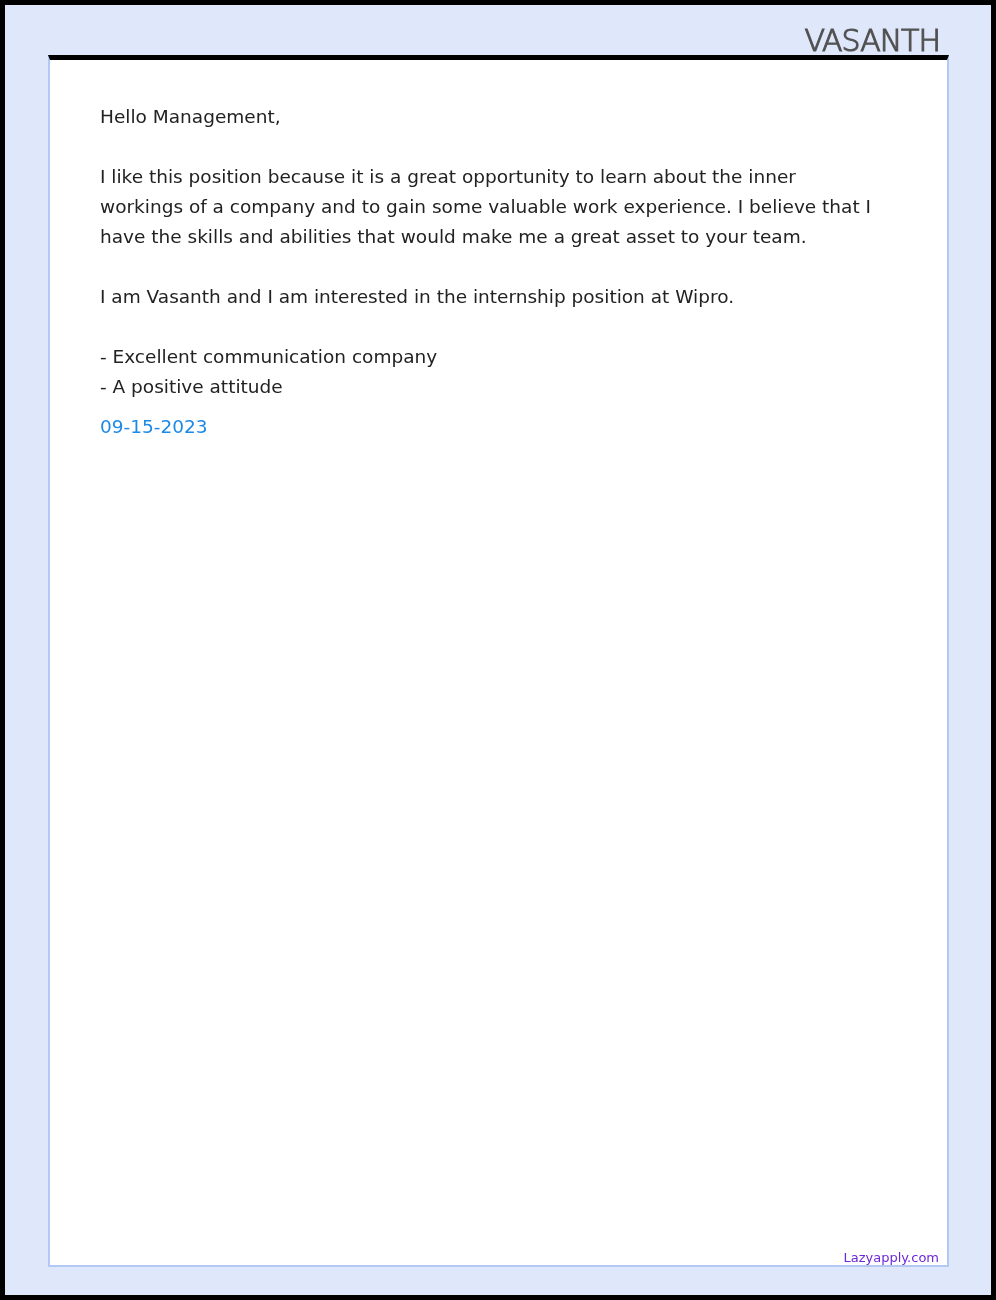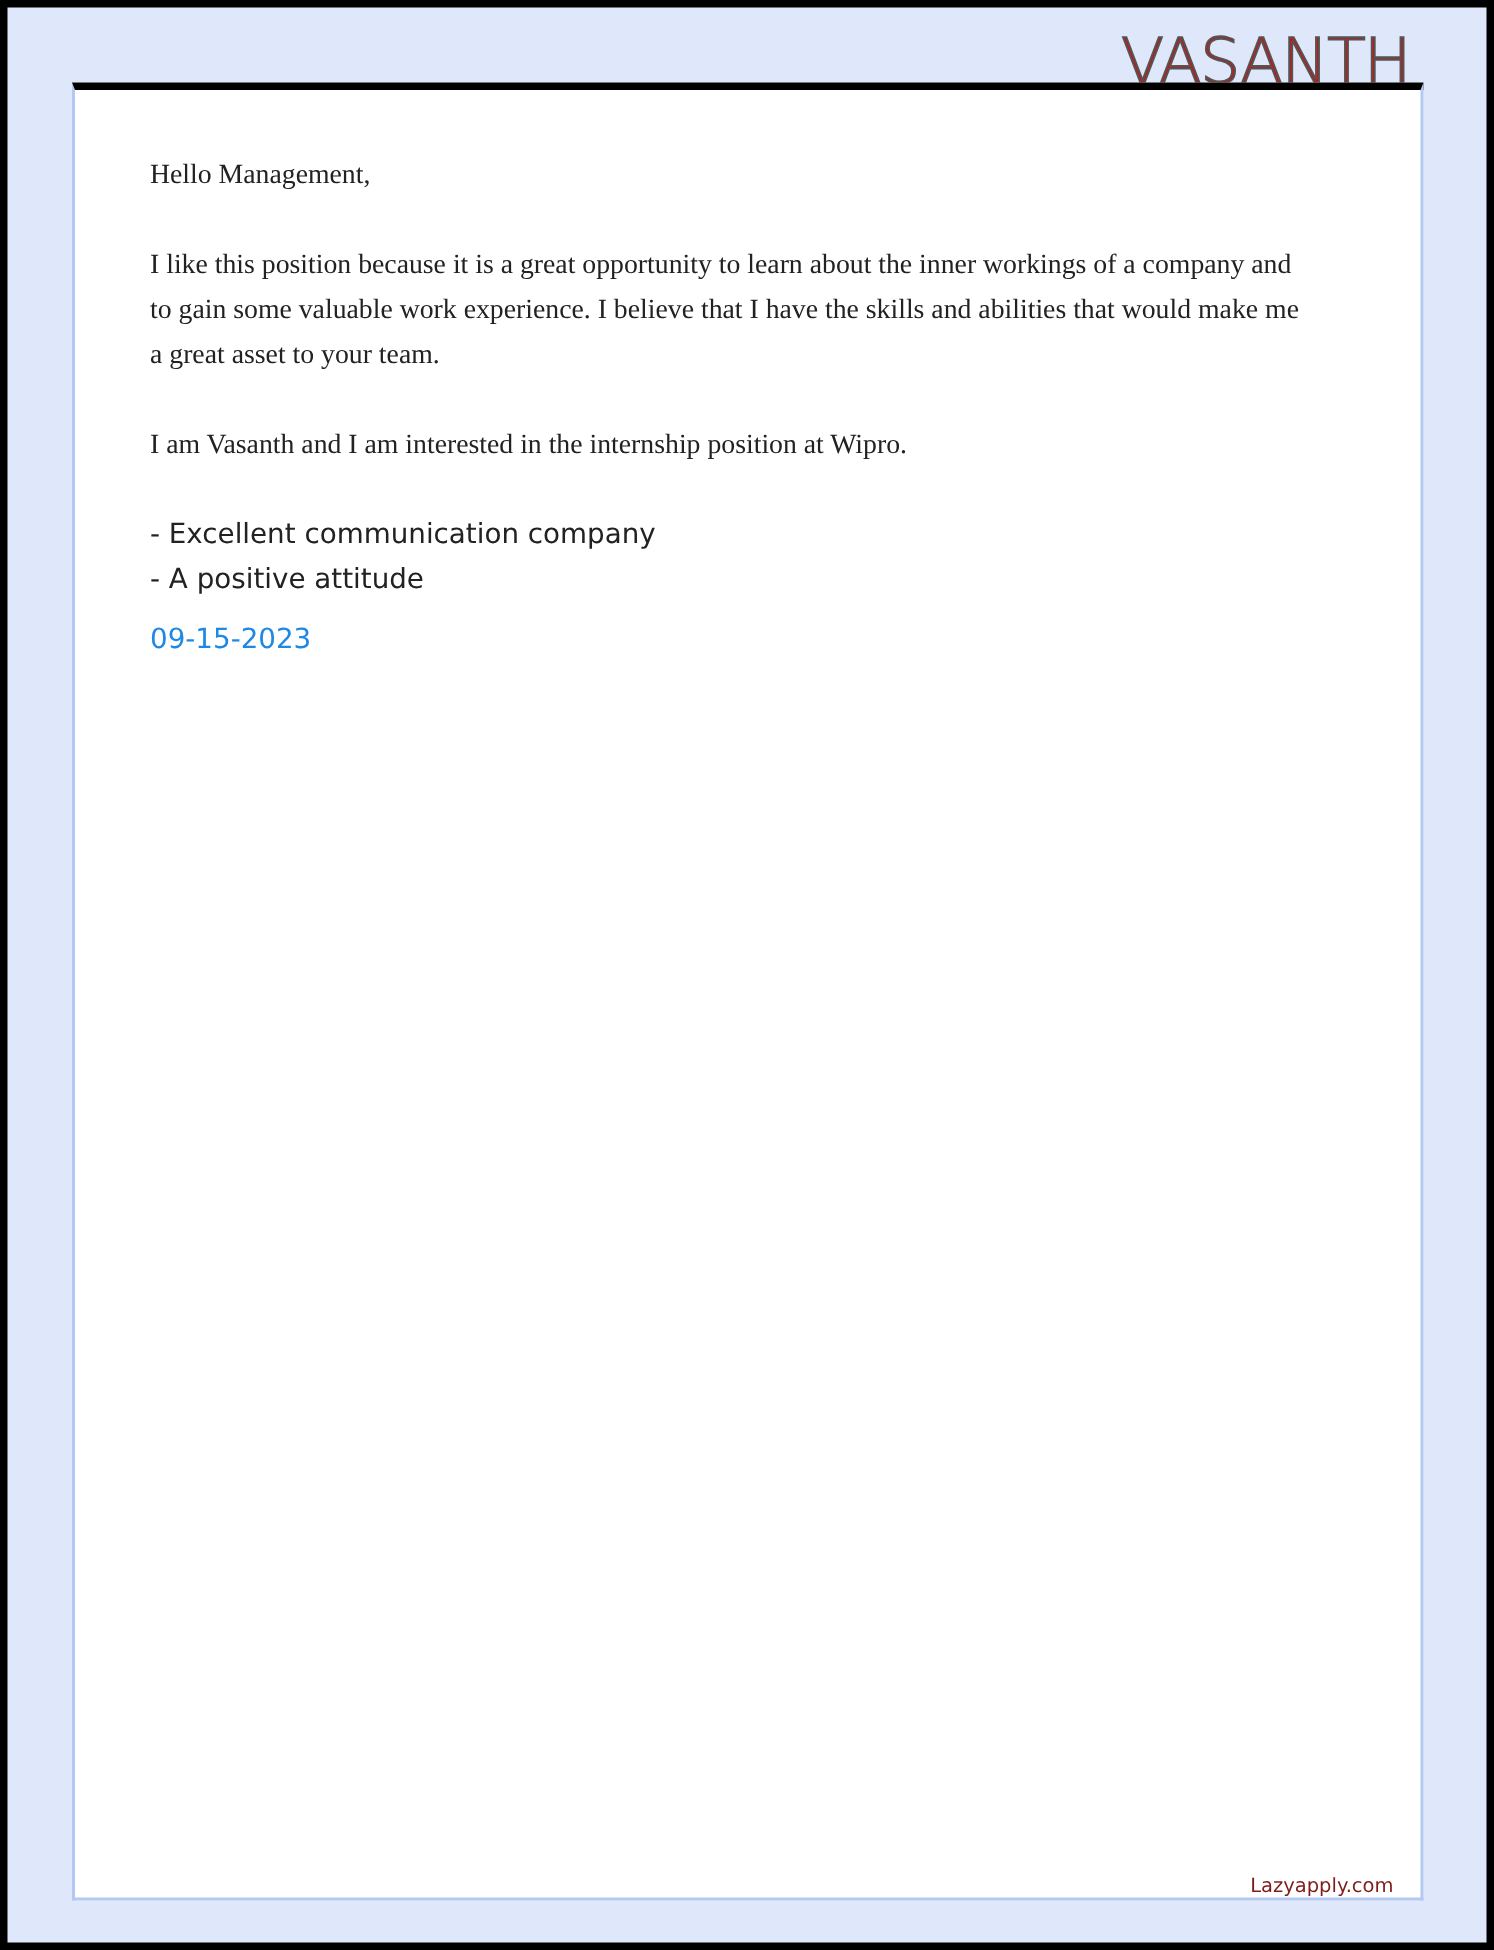--- a/index.html
+++ b/index.html
@@ -1,26 +1,26 @@
 <!DOCTYPE html>
 <html><head>
 <meta charset="utf-8">
 <style>
   html, body { margin:0; padding:0; }
   body { width:996px; height:1300px; background:#000; position:relative; overflow:hidden; font-family:"DejaVu Sans", sans-serif; }
   .frame { position:absolute; left:5px; top:5px; width:986px; height:1290px; background:#dfe7fb; }
-  .name { position:absolute; right:51px; top:12px; font-size:42px; font-weight:300; color:#b91c1c; letter-spacing:-1px;
+  .name { position:absolute; right:51px; top:12px; font-size:30px; font-weight:300; color:#404040; letter-spacing:-1px;
           -webkit-text-stroke:1.2px #555; font-family:"DejaVu Sans", sans-serif; line-height:48px; }
   .page { position:absolute; left:43px; top:50px; width:897px; height:1205px; background:#fff;
           border-top:5px solid #000; border-left:2px solid #b3c8f2; border-right:2px solid #b3c8f2; border-bottom:2px solid #b3c8f2; }
   .body { position:absolute; left:50px; top:42px; width:790px; font-size:18.5px; line-height:30px; color:#222; }
-  .body p { margin:0 18px 30px 0;font-family:Liberation Serif, serif; }
+  .body p { margin:0 18px 30px 0; }
   .body ul { list-style:none; margin:0 0 30px 0; padding:0; }
   .date { color:#1e88e5; margin-top:-20px; }
-  .footer { position:absolute; right:18px; bottom:0px; font-size:13px; color:#7f1d1d; }
+  .footer { position:absolute; right:8px; bottom:0px; font-size:13px; color:#6d28d9; }
 </style>
 </head>
 <body>
 
 <div class="frame">
   <div class="name">VASANTH</div>
   <div class="page">
     <div class="body">
       <p>Hello Management,</p>
       <p>I like this position because it is a great opportunity to learn about the inner workings of a company and to gain some valuable work experience. I believe that I have the skills and abilities that would make me a great asset to your team.</p>

